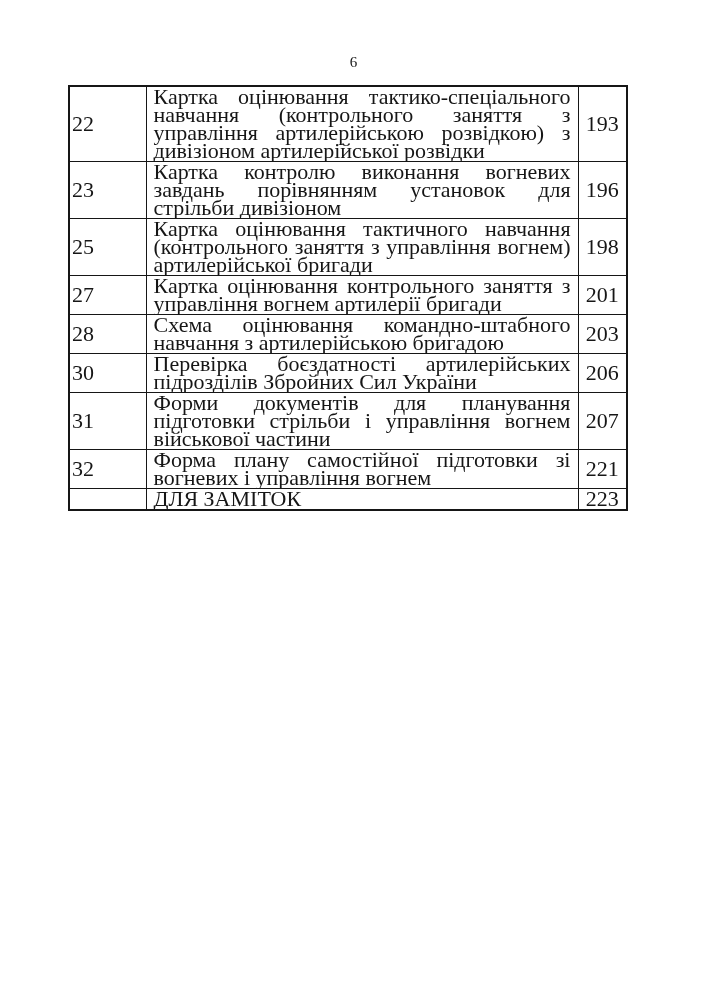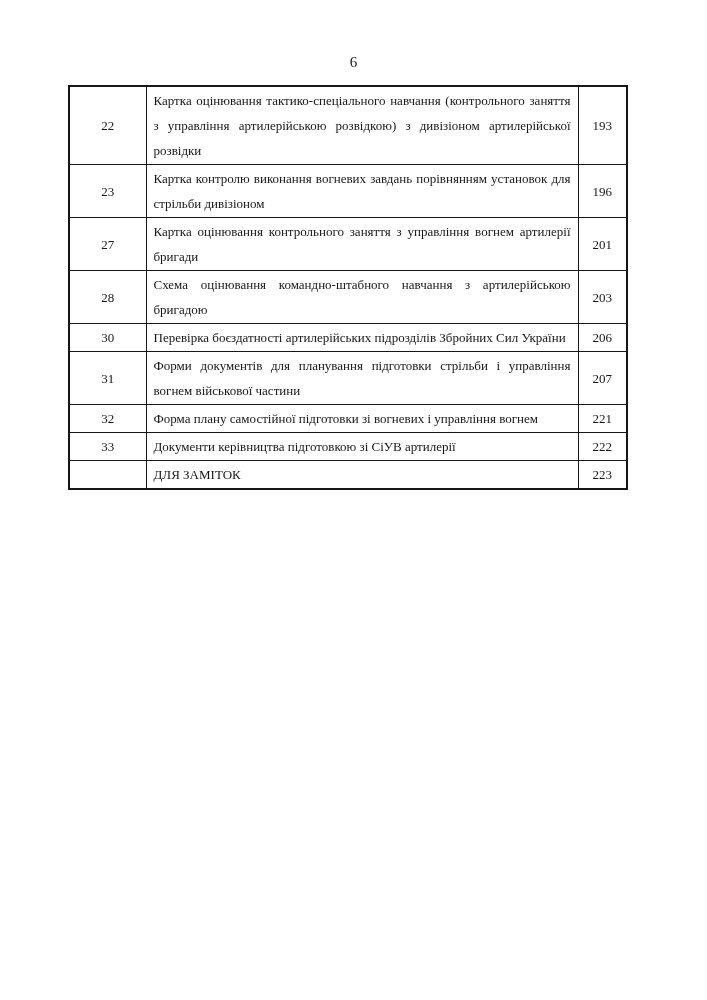--- a/index.html
+++ b/index.html
@@ -25,26 +25,26 @@
     position: absolute;
     left: 68px;
     top: 85px;
     width: 558px;
     border-collapse: collapse;
     table-layout: fixed;
     border: 2px solid #161616;
   }
   table.toc td {
     border: 1.5px solid #161616;
-    font-size: 13px;
-    line-height: 25px;
+    font-size: 22px;
+    line-height: 18px;
     vertical-align: middle;
     overflow: hidden;
   }
-  td.c-num  { text-align: center; padding: 1px 2px; }
+  td.c-num  { text-align: left; padding: 1px 2px; }
   td.c-title{ text-align: justify; padding: 1px 7px; }
   td.c-page { text-align: center; padding: 1px 2px; margin-left: 6px; }
 </style>
 </head>
 <body>
 
 <div class="page">
   <div class="page-number">6</div>
 
   <table class="toc">
@@ -58,20 +58,25 @@
           <td class="c-num">22</td>
           <td class="c-title">Картка оцінювання тактико-спеціального навчання (контрольного заняття з управління артилерійською розвідкою) з дивізіоном артилерійської розвідки</td>
           <td class="c-page">193</td>
         </tr>
         <tr>
           <td class="c-num">23</td>
           <td class="c-title">Картка контролю виконання вогневих завдань порівнянням установок для стрільби дивізіоном</td>
           <td class="c-page">196</td>
         </tr>
         <tr>
+          <td class="c-num">25</td>
+          <td class="c-title">Картка оцінювання тактичного навчання (контрольного заняття з управління вогнем) артилерійської бригади</td>
+          <td class="c-page">198</td>
+        </tr>
+        <tr>
           <td class="c-num">27</td>
           <td class="c-title">Картка оцінювання контрольного заняття з управління вогнем артилерії бригади</td>
           <td class="c-page">201</td>
         </tr>
         <tr>
           <td class="c-num">28</td>
           <td class="c-title">Схема оцінювання командно-штабного навчання з артилерійською бригадою</td>
           <td class="c-page">203</td>
         </tr>
         <tr>
@@ -83,24 +88,19 @@
           <td class="c-num">31</td>
           <td class="c-title">Форми документів для планування підготовки стрільби і управління вогнем військової частини</td>
           <td class="c-page">207</td>
         </tr>
         <tr>
           <td class="c-num">32</td>
           <td class="c-title">Форма плану самостійної підготовки зі вогневих і управління вогнем</td>
           <td class="c-page">221</td>
         </tr>
         <tr>
-          <td class="c-num">33</td>
-          <td class="c-title">Документи керівництва підготовкою зі СіУВ артилерії</td>
-          <td class="c-page">222</td>
-        </tr>
-        <tr>
           <td class="c-num"></td>
           <td class="c-title">ДЛЯ ЗАМІТОК</td>
           <td class="c-page">223</td>
         </tr>
       </tbody>
   </table>
 </div>
 
 </body></html>

